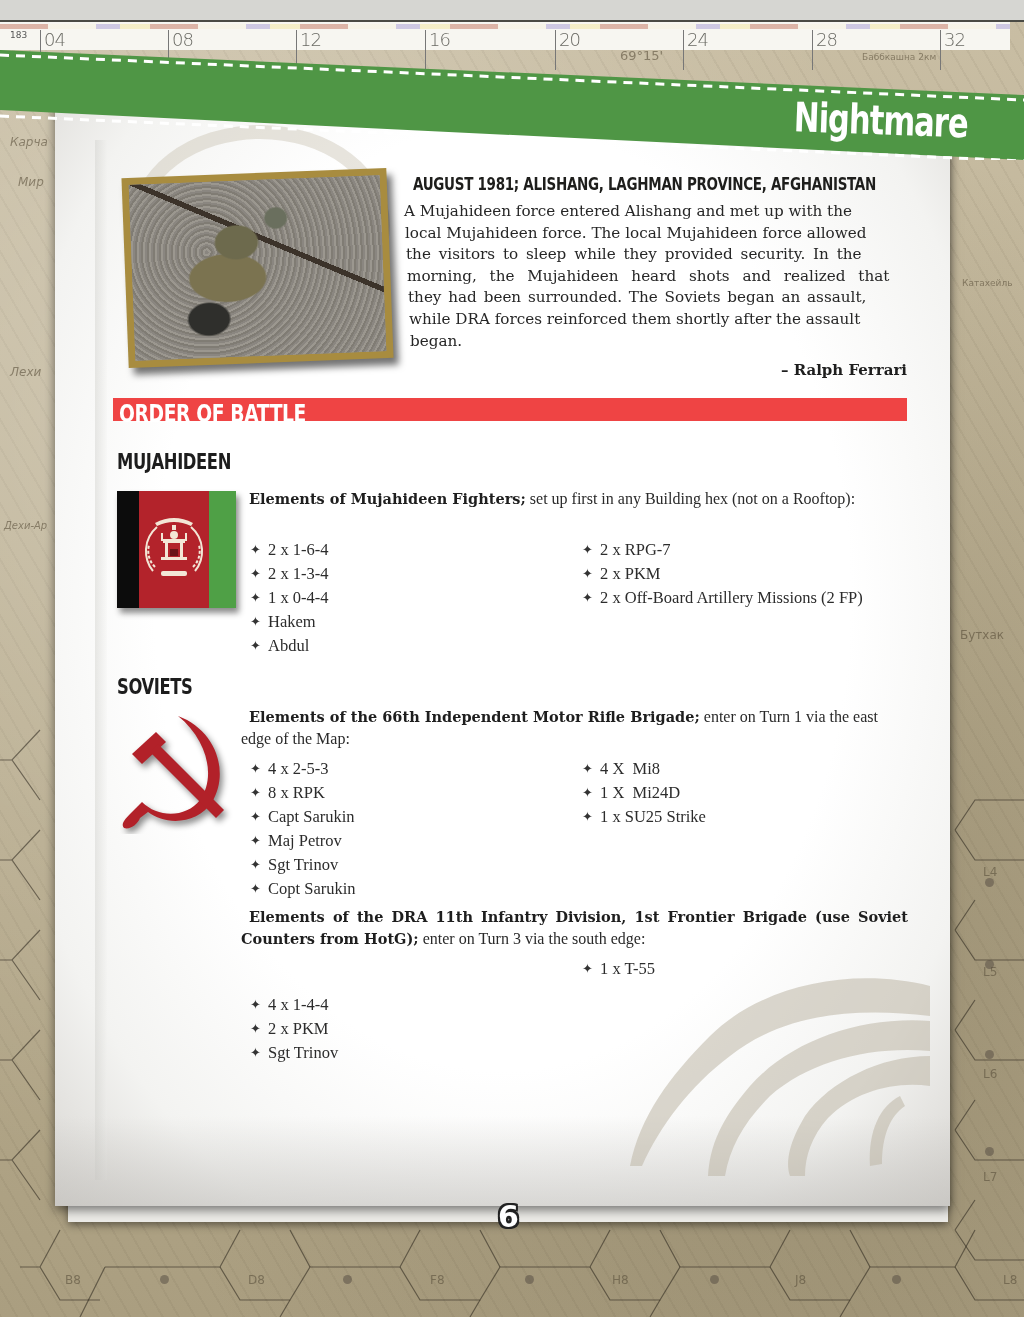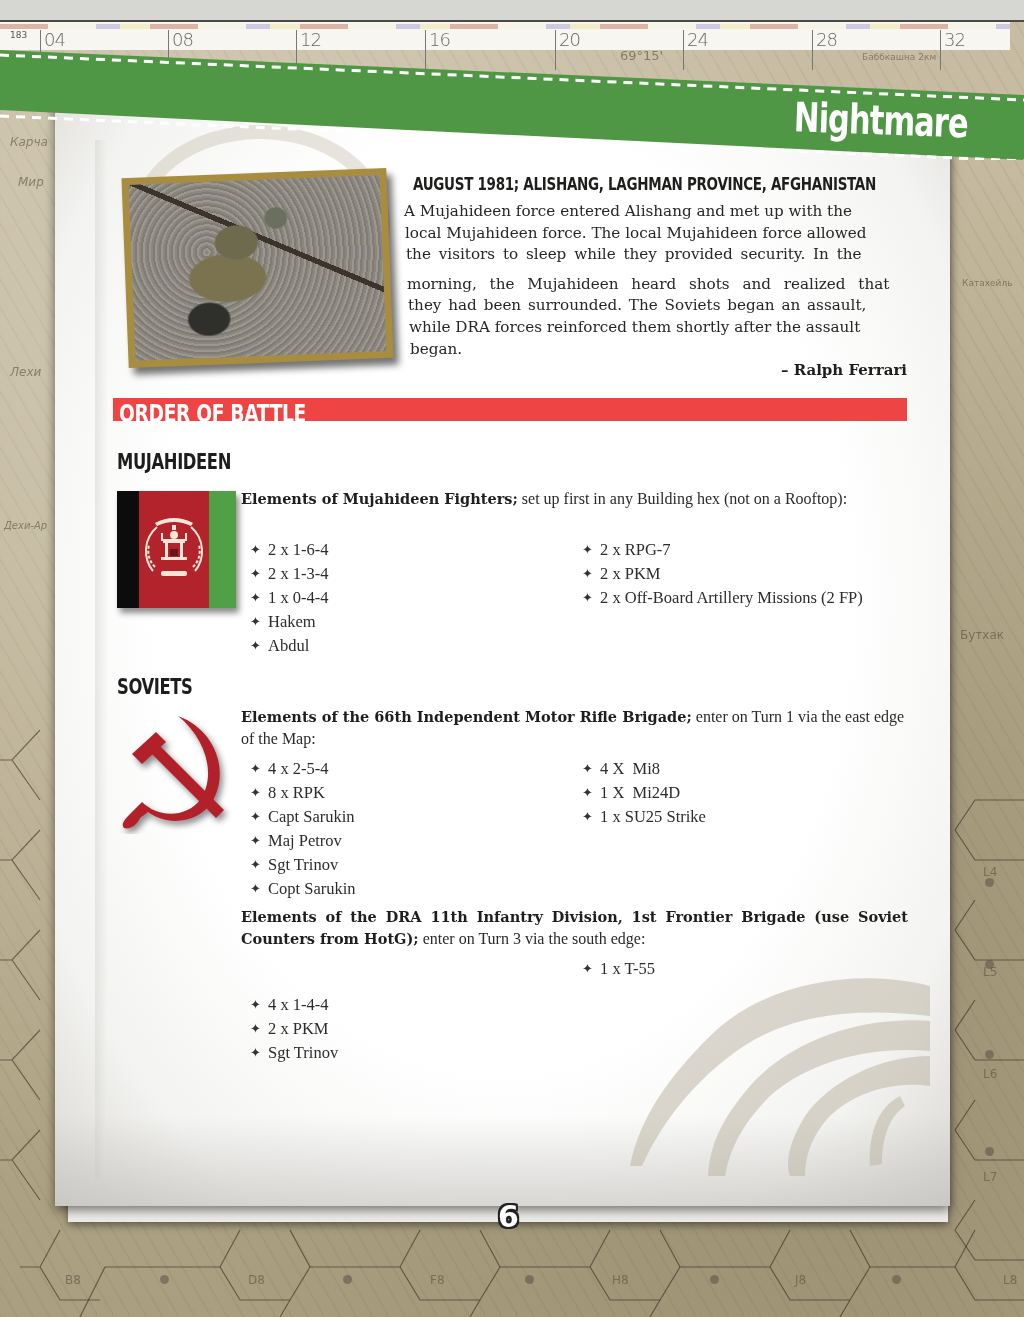--- a/index.html
+++ b/index.html
@@ -147,21 +147,21 @@
   .emblem { position: absolute; left: 2px; top: 24px; }
 
   
   .hammer { position: absolute; left: 120px; top: 714px; }
 
   
   .force-desc {
     position: absolute; left: 241px; width: 667px;
     font-family: "Liberation Serif", serif; font-size: 16px; line-height: 22px; color: #2a2a2a;
   }
-  .force-desc b { font-family: "DejaVu Serif", serif; font-size: 14.5px; font-weight: bold; color: #1e1e1e; }
+  .force-desc b { font-family: "DejaVu Serif", serif; font-size: 14.5px; font-weight: bold; color: #1e1e1e; margin-left: 8px; }
   .force-desc.just { text-align: justify; }
   .unit-col {
     position: absolute; list-style: none;
     font-family: "Liberation Serif", serif; font-size: 16.5px; line-height: 24px; color: #2c2c2c;
   }
   .unit-col li { position: relative; padding-left: 18px; }
   .unit-col li::before {
     content: "\2726"; position: absolute; left: 0; top: 0; font-size: 13px; color: #333;
   }
 
@@ -276,21 +276,21 @@
 
 <div class="photo-frame">
   <div class="photo" title="soldier-crouching-with-rifle"></div>
 </div>
 
 <div class="scenario-heading">AUGUST 1981; ALISHANG, LAGHMAN PROVINCE, AFGHANISTAN</div>
 <div class="intro">
   <span class="ln" style="padding-left:0px;">A Mujahideen force entered Alishang and met up with the</span>
   <span class="ln" style="padding-left:1px;">local Mujahideen force. The local Mujahideen force allowed</span>
   <span class="ln" style="padding-left:2px;word-spacing:3px;">the visitors to sleep while they provided security. In the</span>
-  <span class="ln" style="padding-left:3px;word-spacing:8px;margin-top:8px;">morning, the Mujahideen heard shots and realized that</span>
+  <span class="ln" style="padding-left:3px;word-spacing:8px;">morning, the Mujahideen heard shots and realized that</span>
   <span class="ln" style="padding-left:4px;word-spacing:2px;">they had been surrounded. The Soviets began an assault,</span>
   <span class="ln" style="padding-left:5px;">while DRA forces reinforced them shortly after the assault</span>
   <span class="ln" style="padding-left:6px;">began.</span>
 </div>
 <div class="attribution">– Ralph Ferrari</div>
 
 <div class="oob-bar">
   <span class="oob-title">ORDER OF BATTLE</span>
 </div>
 
@@ -350,21 +350,21 @@
     <polygon points="12,40 36,18 46,28 22,50"></polygon>
 
     <polygon points="30,38 38,30 104,96 96,104"></polygon>
   </g>
 </svg>
 
 <div class="force-desc" style="top:706px;">
   <b>Elements of the 66th Independent Motor Rifle Brigade;</b><span> enter on Turn 1 via the east edge of the Map:</span>
 </div>
 <ul class="unit-col" style="left:250px;top:757px;">
-  <li>4 x 2-5-4</li>
+  <li>4 x 2-5-3</li>
   <li>8 x RPK</li>
   <li>Capt Sarukin</li>
   <li>Maj Petrov</li>
   <li>Sgt Trinov</li>
   <li>Copt Sarukin</li>
 </ul>
 <ul class="unit-col" style="left:582px;top:757px;">
   <li style="white-space:pre;">4 X  Mi8</li>
   <li style="white-space:pre;">1 X  Mi24D</li>
   <li>1 x SU25 Strike</li>

